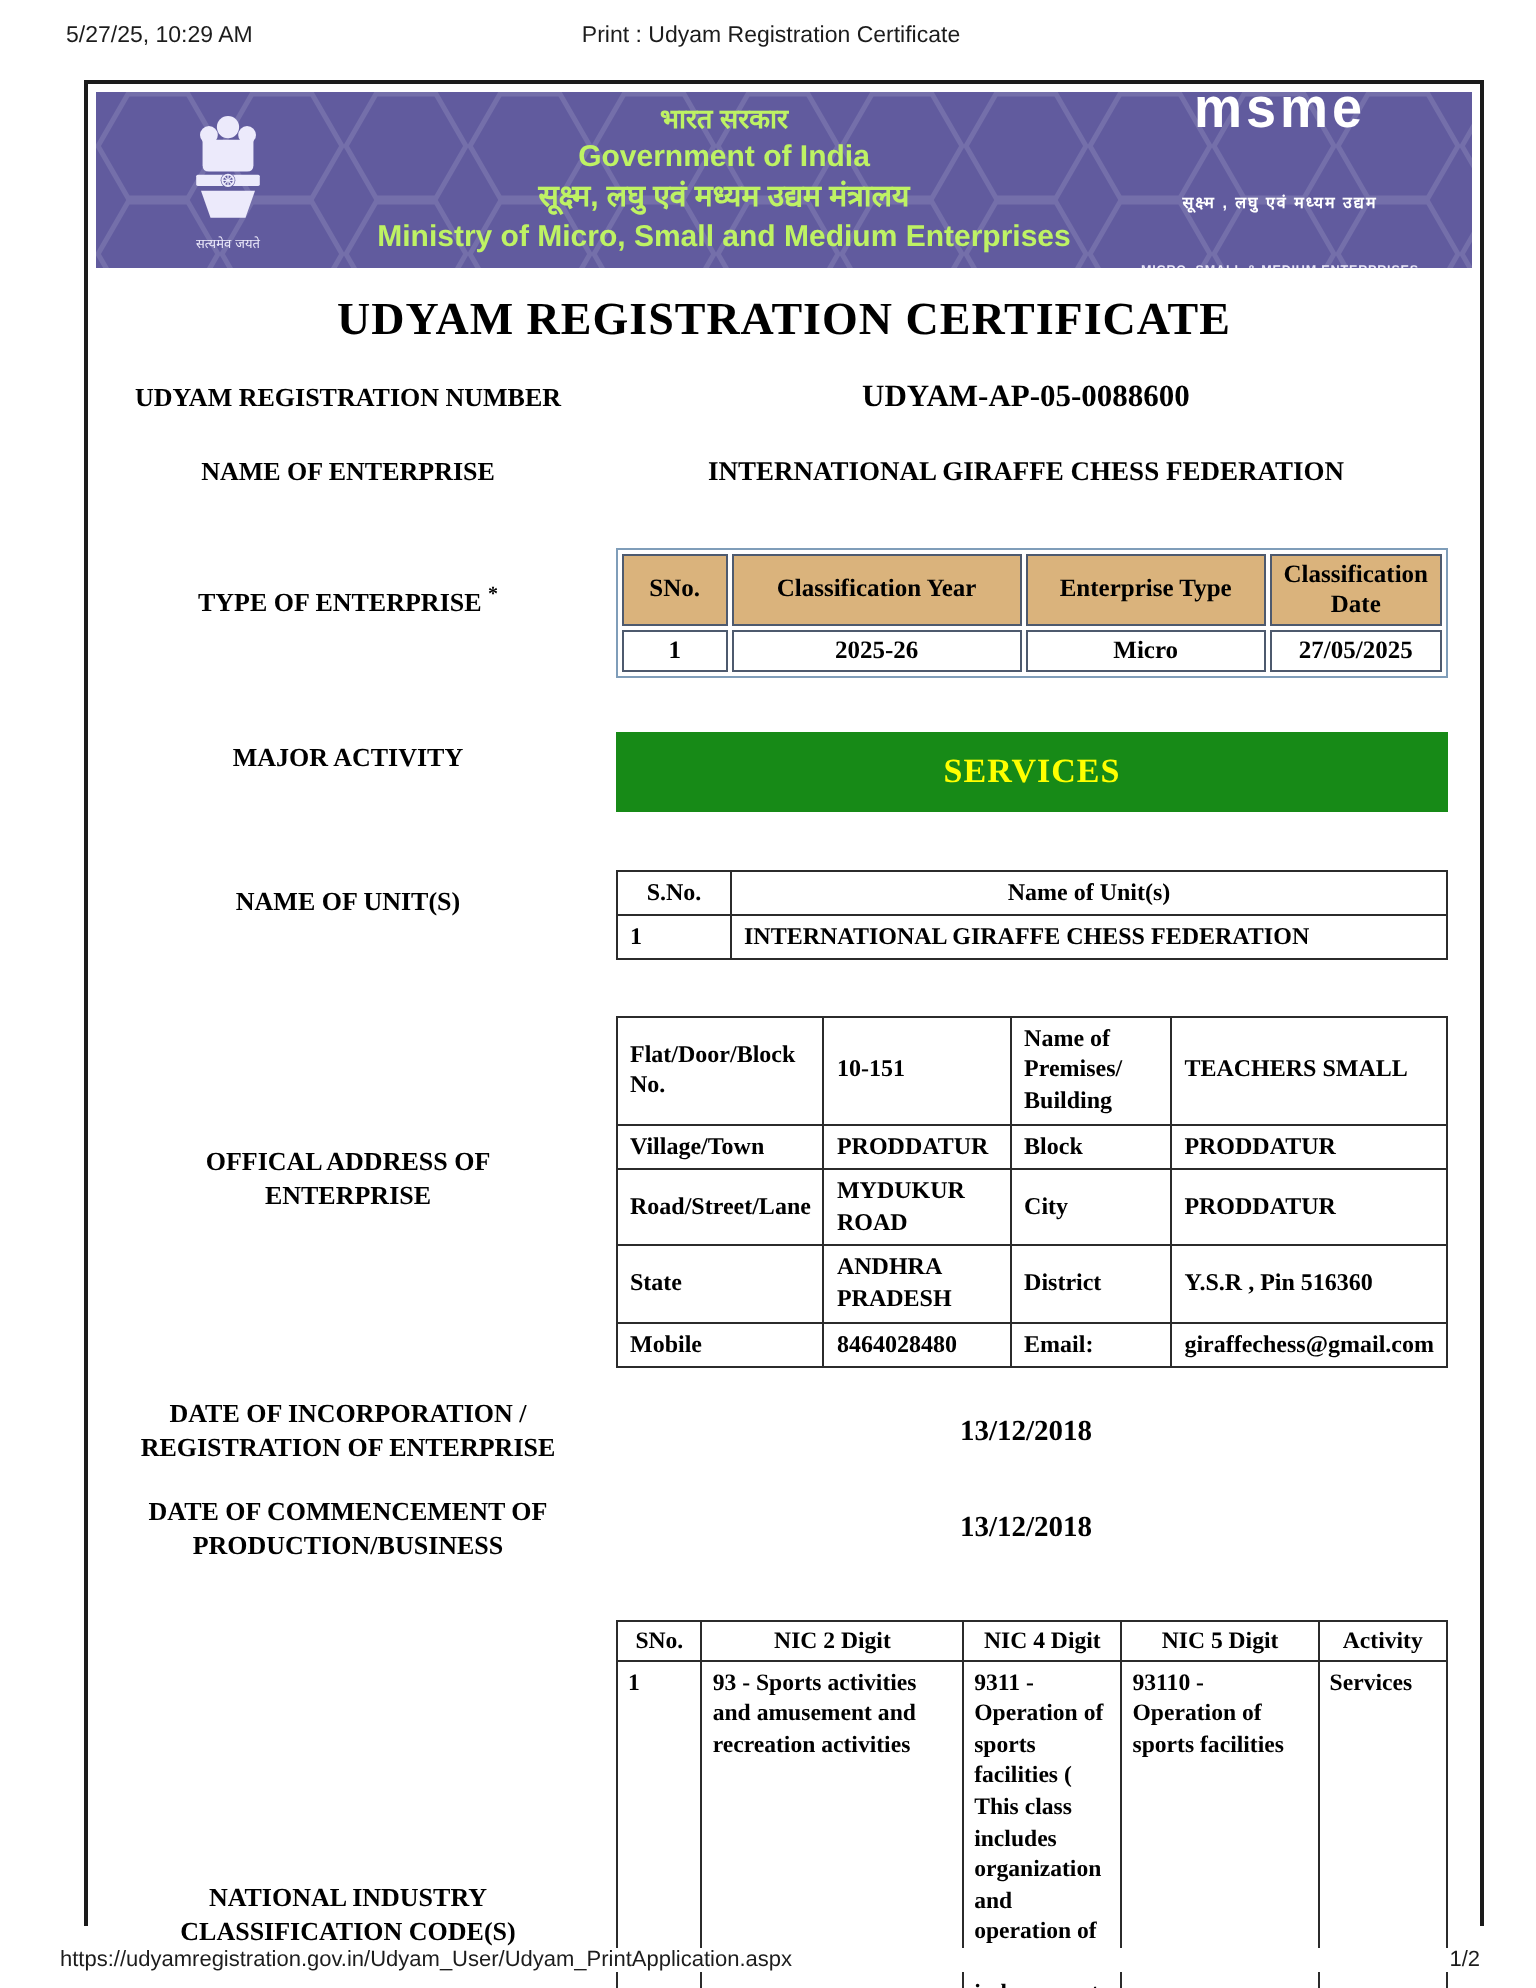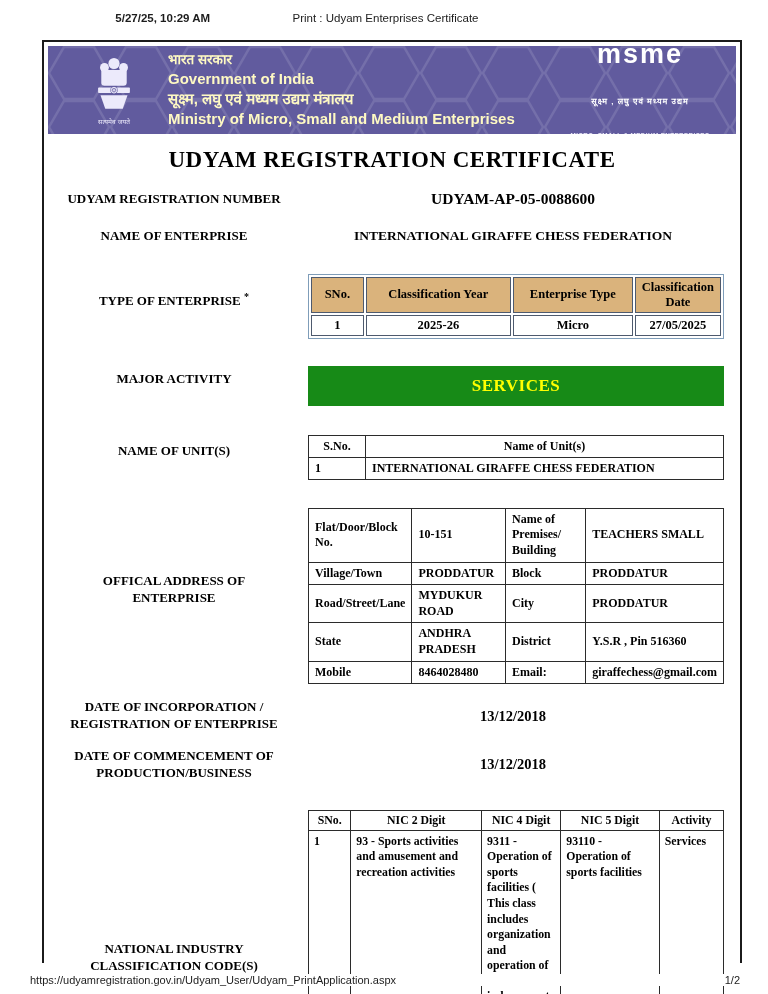--- a/index.html
+++ b/index.html
@@ -8,21 +8,21 @@
     font-family:"Liberation Serif","DejaVu Serif",serif;color:#000;
     overflow:hidden;
   }
   
   .print-header{
     position:absolute;top:12px;left:33px;right:30px;
     display:grid;grid-template-columns:1fr auto 1fr;
     font-family:"Liberation Sans","DejaVu Sans",sans-serif;
     font-size:11.5px;color:#1c1c1c;
   }
-  .print-header .ph-left{text-align:center;font-weight:bold;}
+  .print-header .ph-left{text-align:left;}
   .print-header .ph-mid{text-align:center;}
   .print-footer{
     position:absolute;left:30px;right:28px;bottom:8px;
     display:flex;justify-content:space-between;
     font-family:"Liberation Sans","DejaVu Sans",sans-serif;
     font-size:11px;color:#1c1c1c;background:#fff;
   }
   
   .cert-box{
     position:absolute;top:40px;left:42px;width:700px;height:923px;
@@ -37,21 +37,21 @@
   }
   .hex-bg{position:absolute;inset:0;width:100%;height:100%;}
   .emblem-block{
     position:relative;width:108px;display:flex;flex-direction:column;
     align-items:center;justify-content:center;z-index:1;
   }
   .emblem-motto{
     font-family:"DejaVu Sans",sans-serif;font-size:6.5px;color:#eceafb;margin-top:1px;
   }
   .banner-center{
-    position:relative;flex:1;text-align:left;color:#fef9c3;z-index:1;
+    position:relative;flex:1;text-align:center;color:#bef264;z-index:1;
     font-family:"Liberation Sans","DejaVu Sans",sans-serif;font-weight:bold;
     line-height:1.35;
   }
   .bc-l1{font-size:13.5px;}
   .bc-l2{font-size:15px;}
   .bc-l3{font-size:15px;}
   .bc-l4{font-size:15px;}
   .msme-block{
     position:relative;width:168px;display:flex;flex-direction:column;
     align-items:center;z-index:1;color:#fff;
@@ -130,21 +130,21 @@
   table.nic-table .n-sno{width:34px;}
   table.nic-table .n-2d{width:126px;}
   table.nic-table .n-5d{width:92px;}
   table.nic-table .n-act{width:56px;}
 </style>
 </head>
 <body>
 
 <div class="print-header">
   <span class="ph-left">5/27/25, 10:29 AM</span>
-  <span class="ph-mid">Print : Udyam Enterprises Certificate</span>
+  <span class="ph-mid">Print : Udyam Registration Certificate</span>
   <span class="ph-right"></span>
 </div>
 
 <div class="cert-box">
 
   <div class="banner">
     <svg class="hex-bg">
       <defs>
         <pattern id="hexp" width="62" height="54" patternUnits="userSpaceOnUse">
           <path d="M16 1 L46 1 L61 27 L46 53 L16 53 L1 27 Z" fill="none" stroke="rgba(255,255,255,0.12)" stroke-width="2.5"></path>

